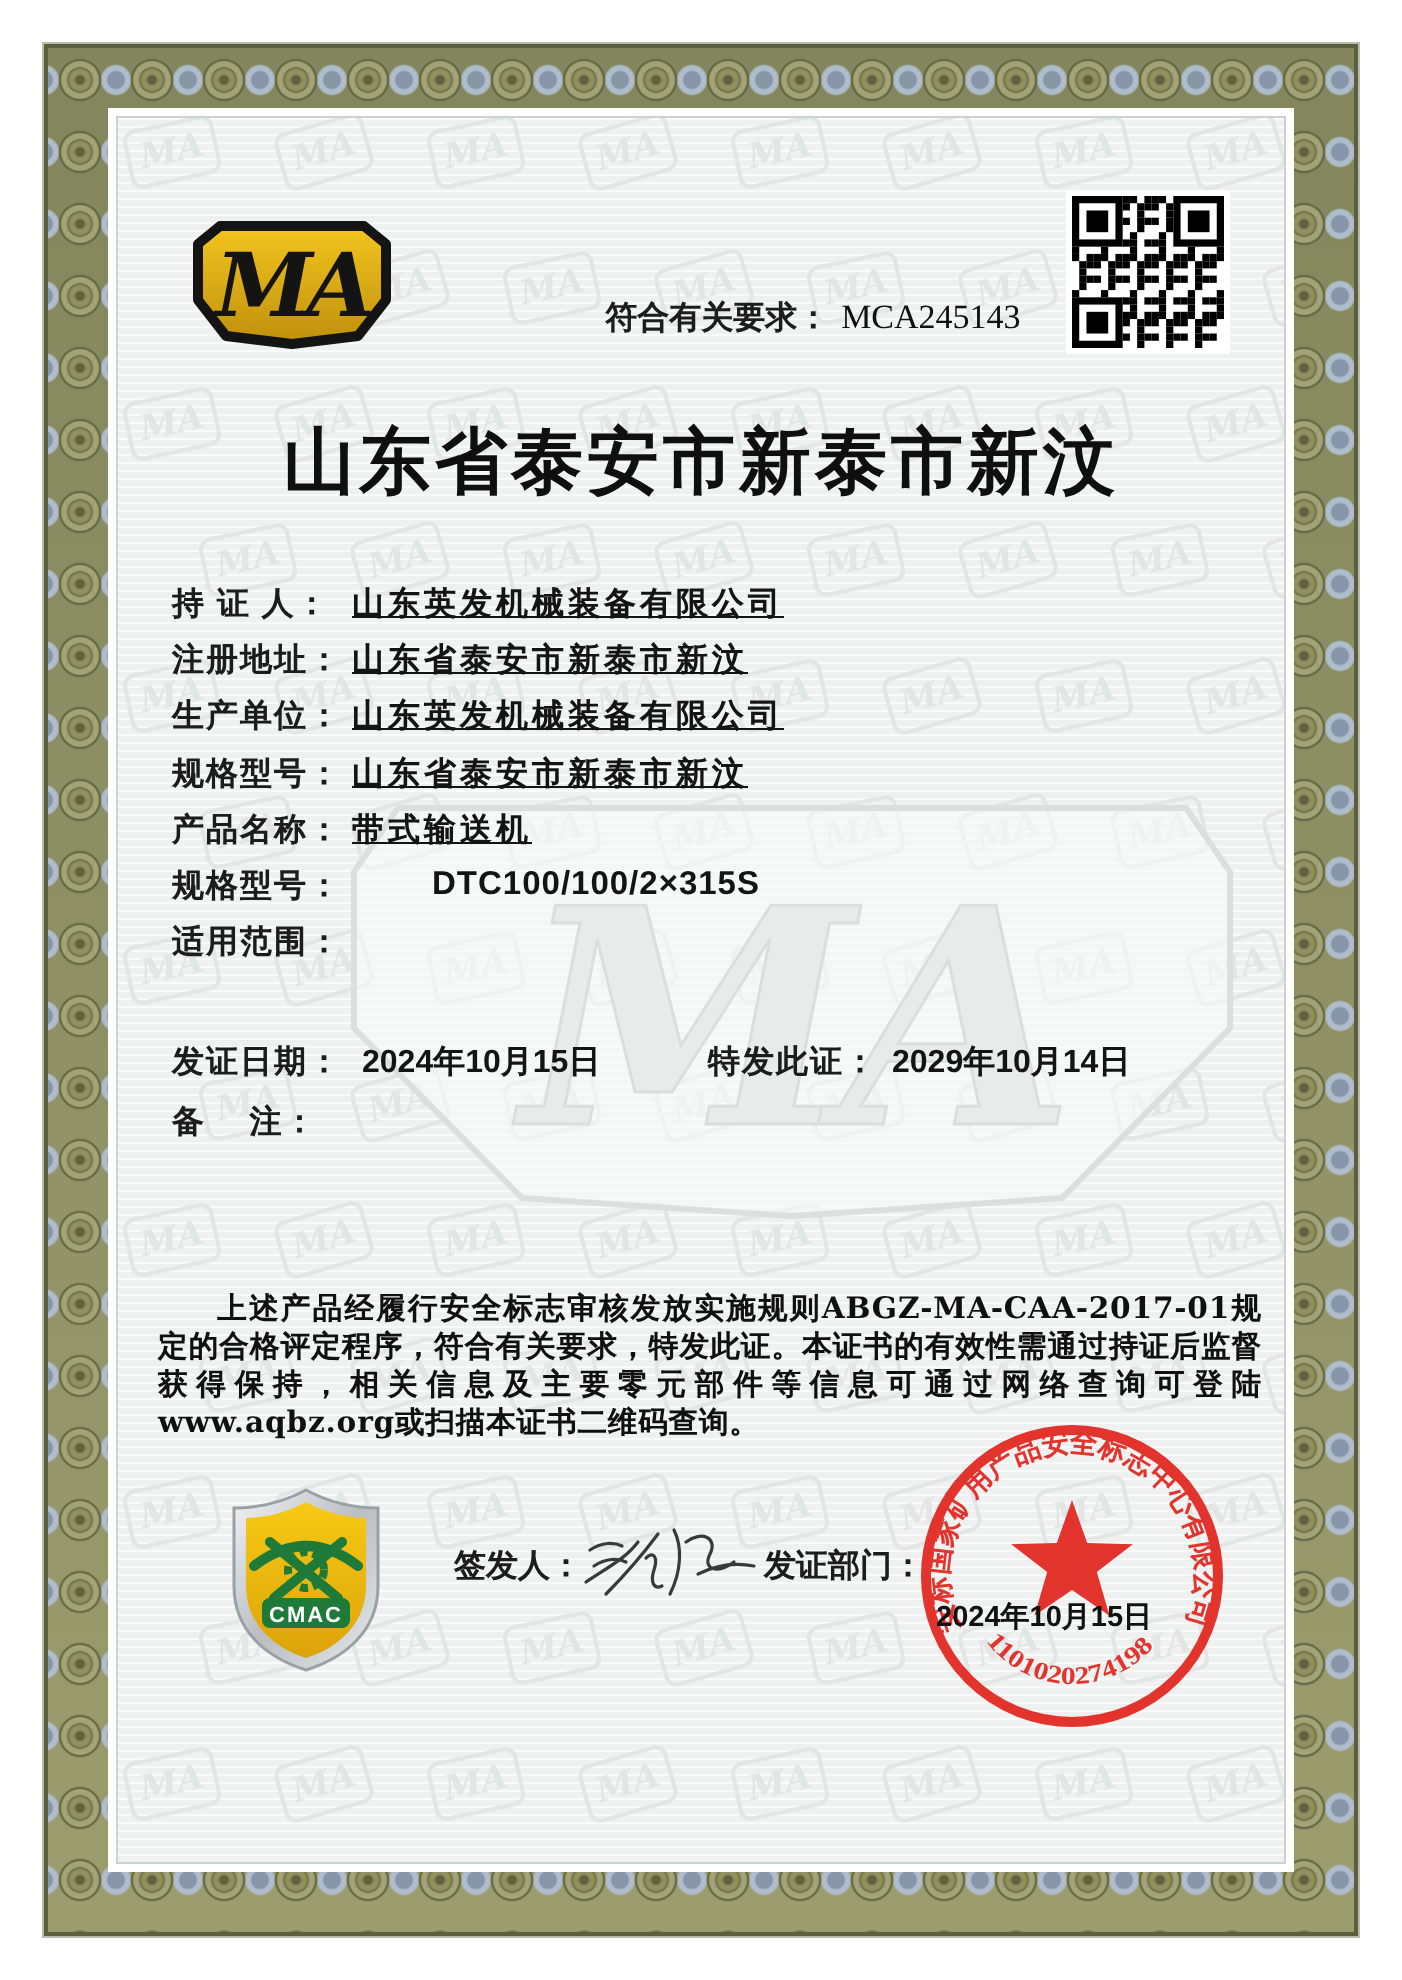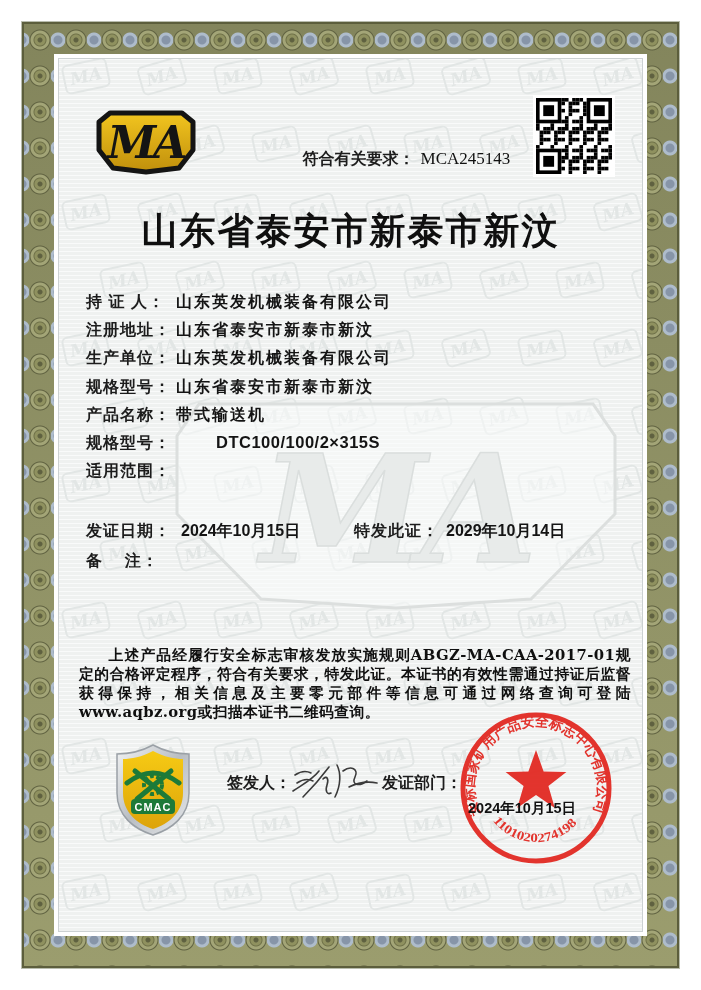--- a/index.html
+++ b/index.html
@@ -53,21 +53,21 @@
   }
 
   
   .fields { position:absolute; left:0; top:231px; width:100%; }
   .row { position:relative; height:28.2px; }
   .row .lbl {
     position:absolute; left:27px; top:2px; white-space:pre;
     font:bold 16px "Liberation Sans", sans-serif; color:#1c1c1c; letter-spacing:1px;
   }
   .row .val { position:absolute; left:117px; top:2px; white-space:pre; color:#141414; }
-  .row .val.kai  { font:600 16px "DejaVu Serif", serif; letter-spacing:2px; }
+  .row .val.kai  { font:600 16px "DejaVu Serif", serif; letter-spacing:2px;text-decoration:underline; }
   .row .val.sans { font:bold 16.5px "Liberation Sans", sans-serif; letter-spacing:.5px;padding-left:40px; }
   .row.wide .val { left:242px; }
 
   .dates-row { position:absolute; left:0; top:462px; height:24px; width:100%; }
   .dates-row .lbl { position:absolute; top:0; white-space:pre; font:bold 16px "Liberation Sans", sans-serif; color:#1c1c1c; letter-spacing:1px; }
   .dates-row .val { position:absolute; top:0; white-space:pre; font:bold 16px "Liberation Sans", sans-serif; color:#141414; }
   .remark-row { position:absolute; left:27px; top:492px; white-space:pre; font:bold 16px "Liberation Sans", sans-serif; color:#1c1c1c; letter-spacing:1px; }
 
   
   .statement {

